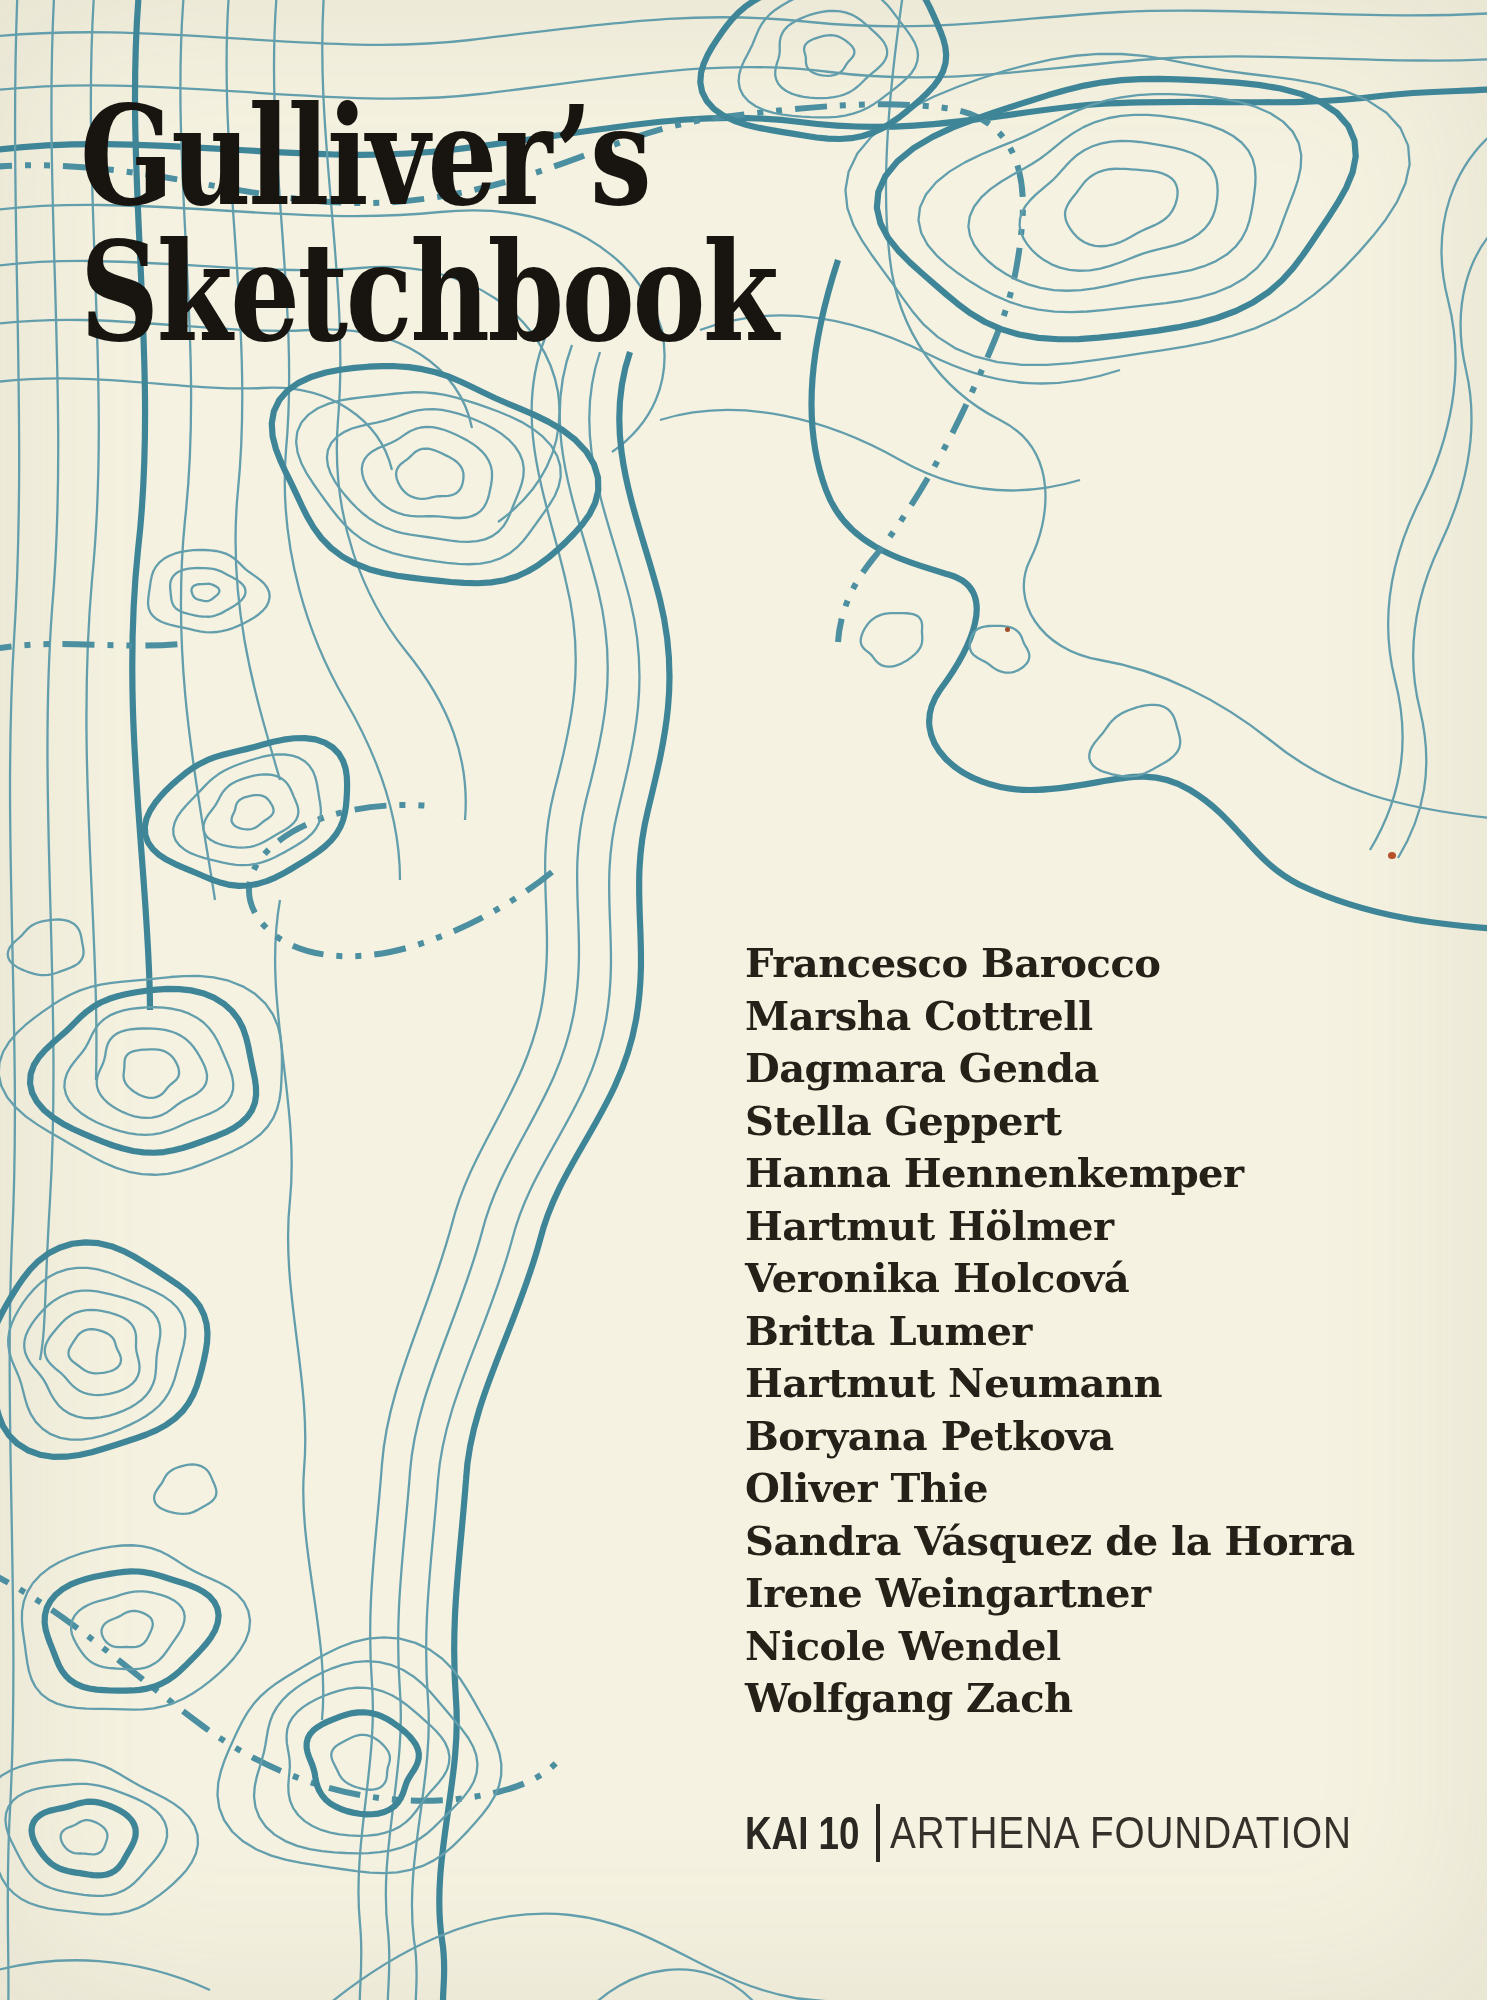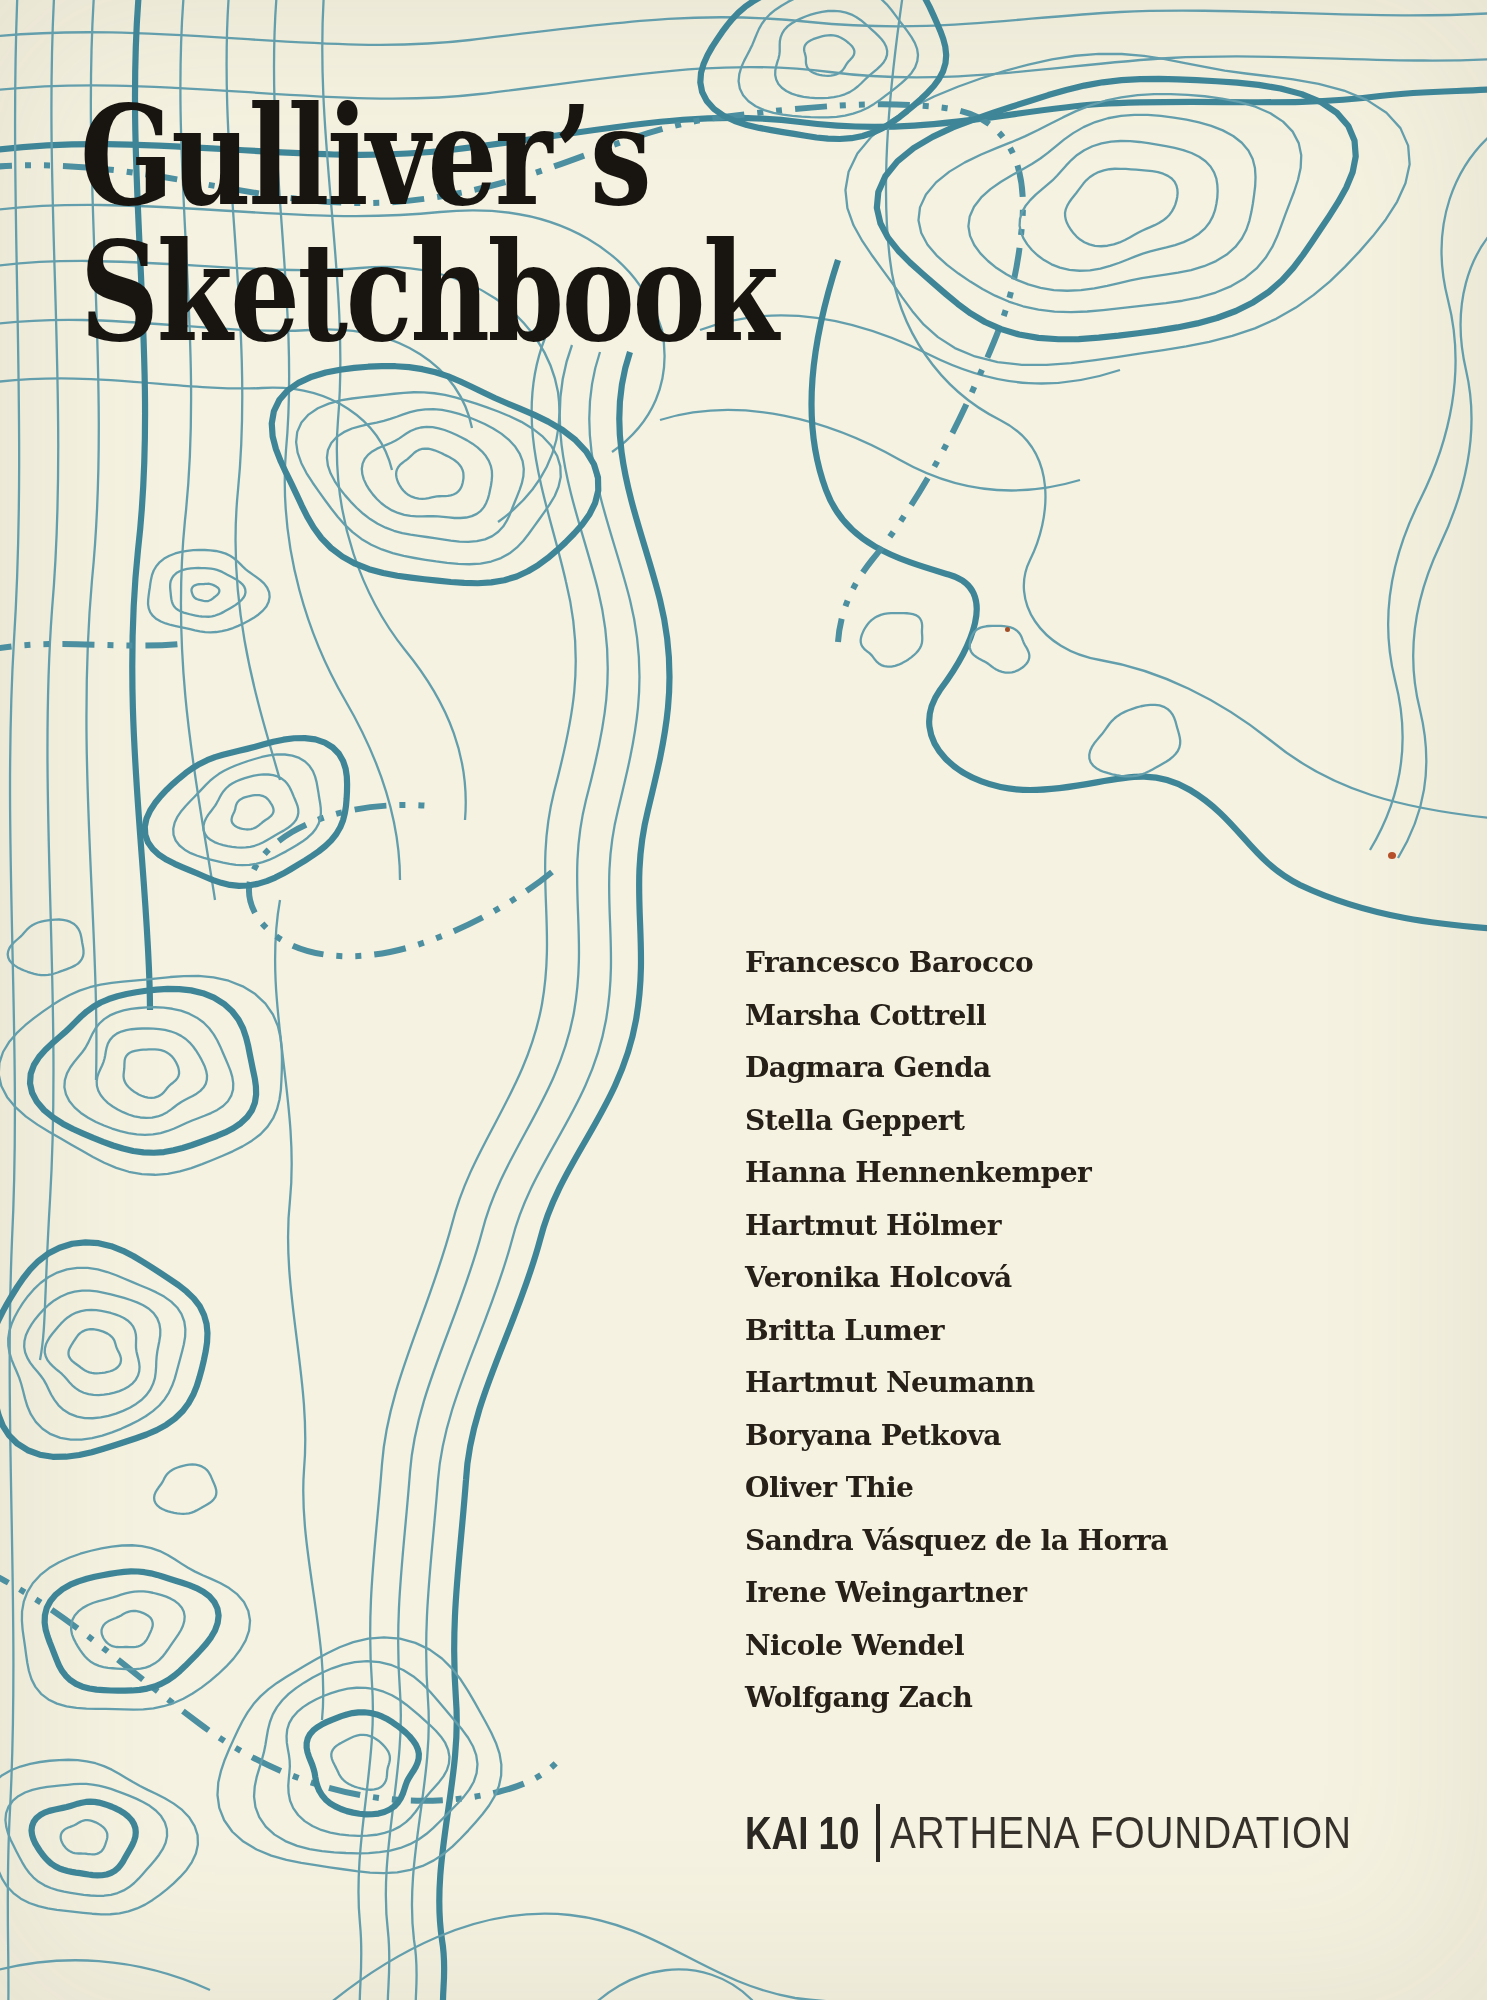--- a/index.html
+++ b/index.html
@@ -28,21 +28,21 @@
     position:absolute;left:72px;top:88px;
     color:var(--title-text);
     font-family:"DejaVu Serif",serif;font-weight:bold;
     font-size:137px;line-height:136px;letter-spacing:-3px;margin-left:8px;
   }
   .title .line{transform:scaleX(.8);transform-origin:left;white-space:nowrap;}
   .artists{
     position:absolute;left:745px;top:937px;list-style:none;
     color:var(--names-text);
     font-family:"DejaVu Serif",serif;font-weight:bold;
-    font-size:28px;line-height:52.5px;letter-spacing:-0.5px;
+    font-size:40px;line-height:52.5px;letter-spacing:-0.5px;
   }
   .artists li{white-space:nowrap;}
   .footer{
     position:absolute;left:745px;top:1803px;height:60px;
     display:flex;align-items:center;color:var(--footer-text);
     font-family:"Liberation Sans",sans-serif;
   }
   .brand{font-weight:bold;font-size:46px;letter-spacing:0;
     transform:scaleX(.8);transform-origin:left;white-space:nowrap;}
   .brand-sep{width:3.5px;height:58px;background:var(--footer-text);margin-left:-12px;margin-right:10px;flex:none;}

